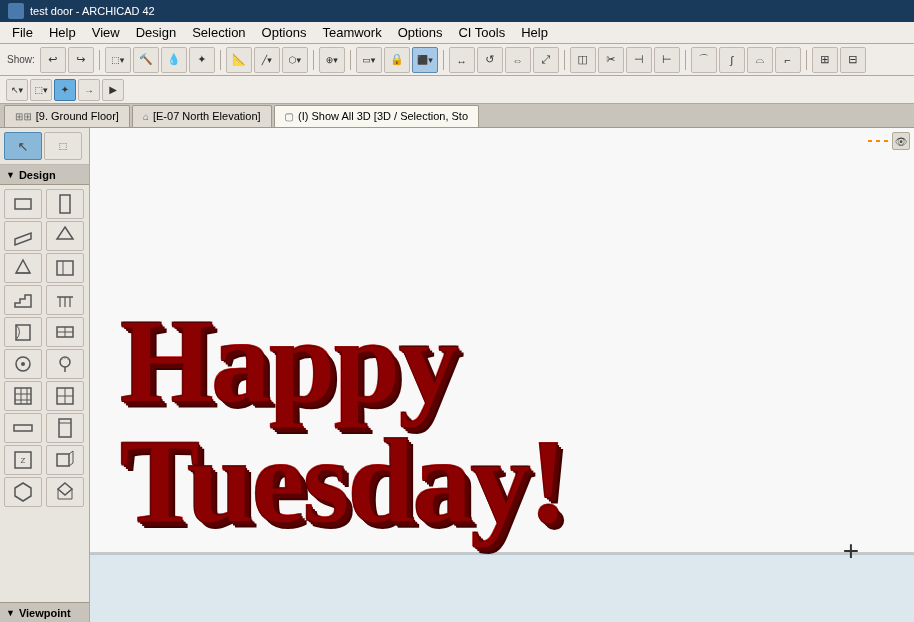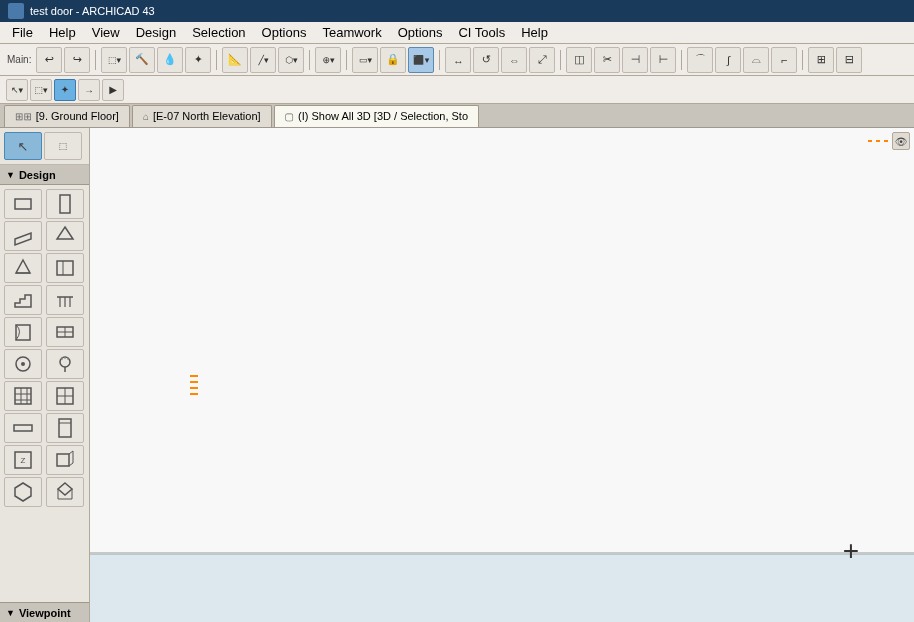--- a/index.html
+++ b/index.html
@@ -305,38 +305,38 @@
       width: 20px;
       height: 2px;
       background: repeating-linear-gradient(90deg, #ff8800 0px, #ff8800 4px, transparent 4px, transparent 8px);
     }
   </style>
 </head>
 <body>
 
 <div id="title-bar">
   <span class="title-icon"></span>
-  <span>test door - ARCHICAD 43</span>
+  <span>test door - ARCHICAD 42</span>
 </div>
 
 <div id="menu-bar">
   <span class="menu-item">File</span>
   <span class="menu-item">Help</span>
   <span class="menu-item">View</span>
   <span class="menu-item">Design</span>
   <span class="menu-item">Selection</span>
   <span class="menu-item">Options</span>
   <span class="menu-item">Teamwork</span>
   <span class="menu-item">Options</span>
   <span class="menu-item">CI Tools</span>
   <span class="menu-item">Help</span>
 </div>
 
 <div class="toolbar-row">
-  <span class="tb-label">Main:</span>
+  <span class="tb-label">Show:</span>
   <div class="tb-btn" title="Undo">↩</div>
   <div class="tb-btn" title="Redo">↪</div>
   <div class="tb-separator"></div>
   <div class="tb-btn" style="font-size:9px">⬚▾</div>
   <div class="tb-btn">🔨</div>
   <div class="tb-btn">💧</div>
   <div class="tb-btn">✦</div>
   <div class="tb-separator"></div>
   <div class="tb-btn">📐</div>
   <div class="tb-btn" style="font-size:9px">╱▾</div>
@@ -566,19 +566,22 @@
         <div class="orange-dash"></div>
         <div class="orange-dash"></div>
         <div class="orange-dash"></div>
         <div class="orange-dash"></div>
       </div>
 
       <div id="ground-line"></div>
 
       <div id="ground-area"></div>
 
+      <div id="happy-text">
+        <span class="main-text">Happy Tuesday!</span>
+      </div>
 
       <div id="plus-cursor">+</div>
 
     </div>
   </div>
 
 </div>
 
 </body></html>

